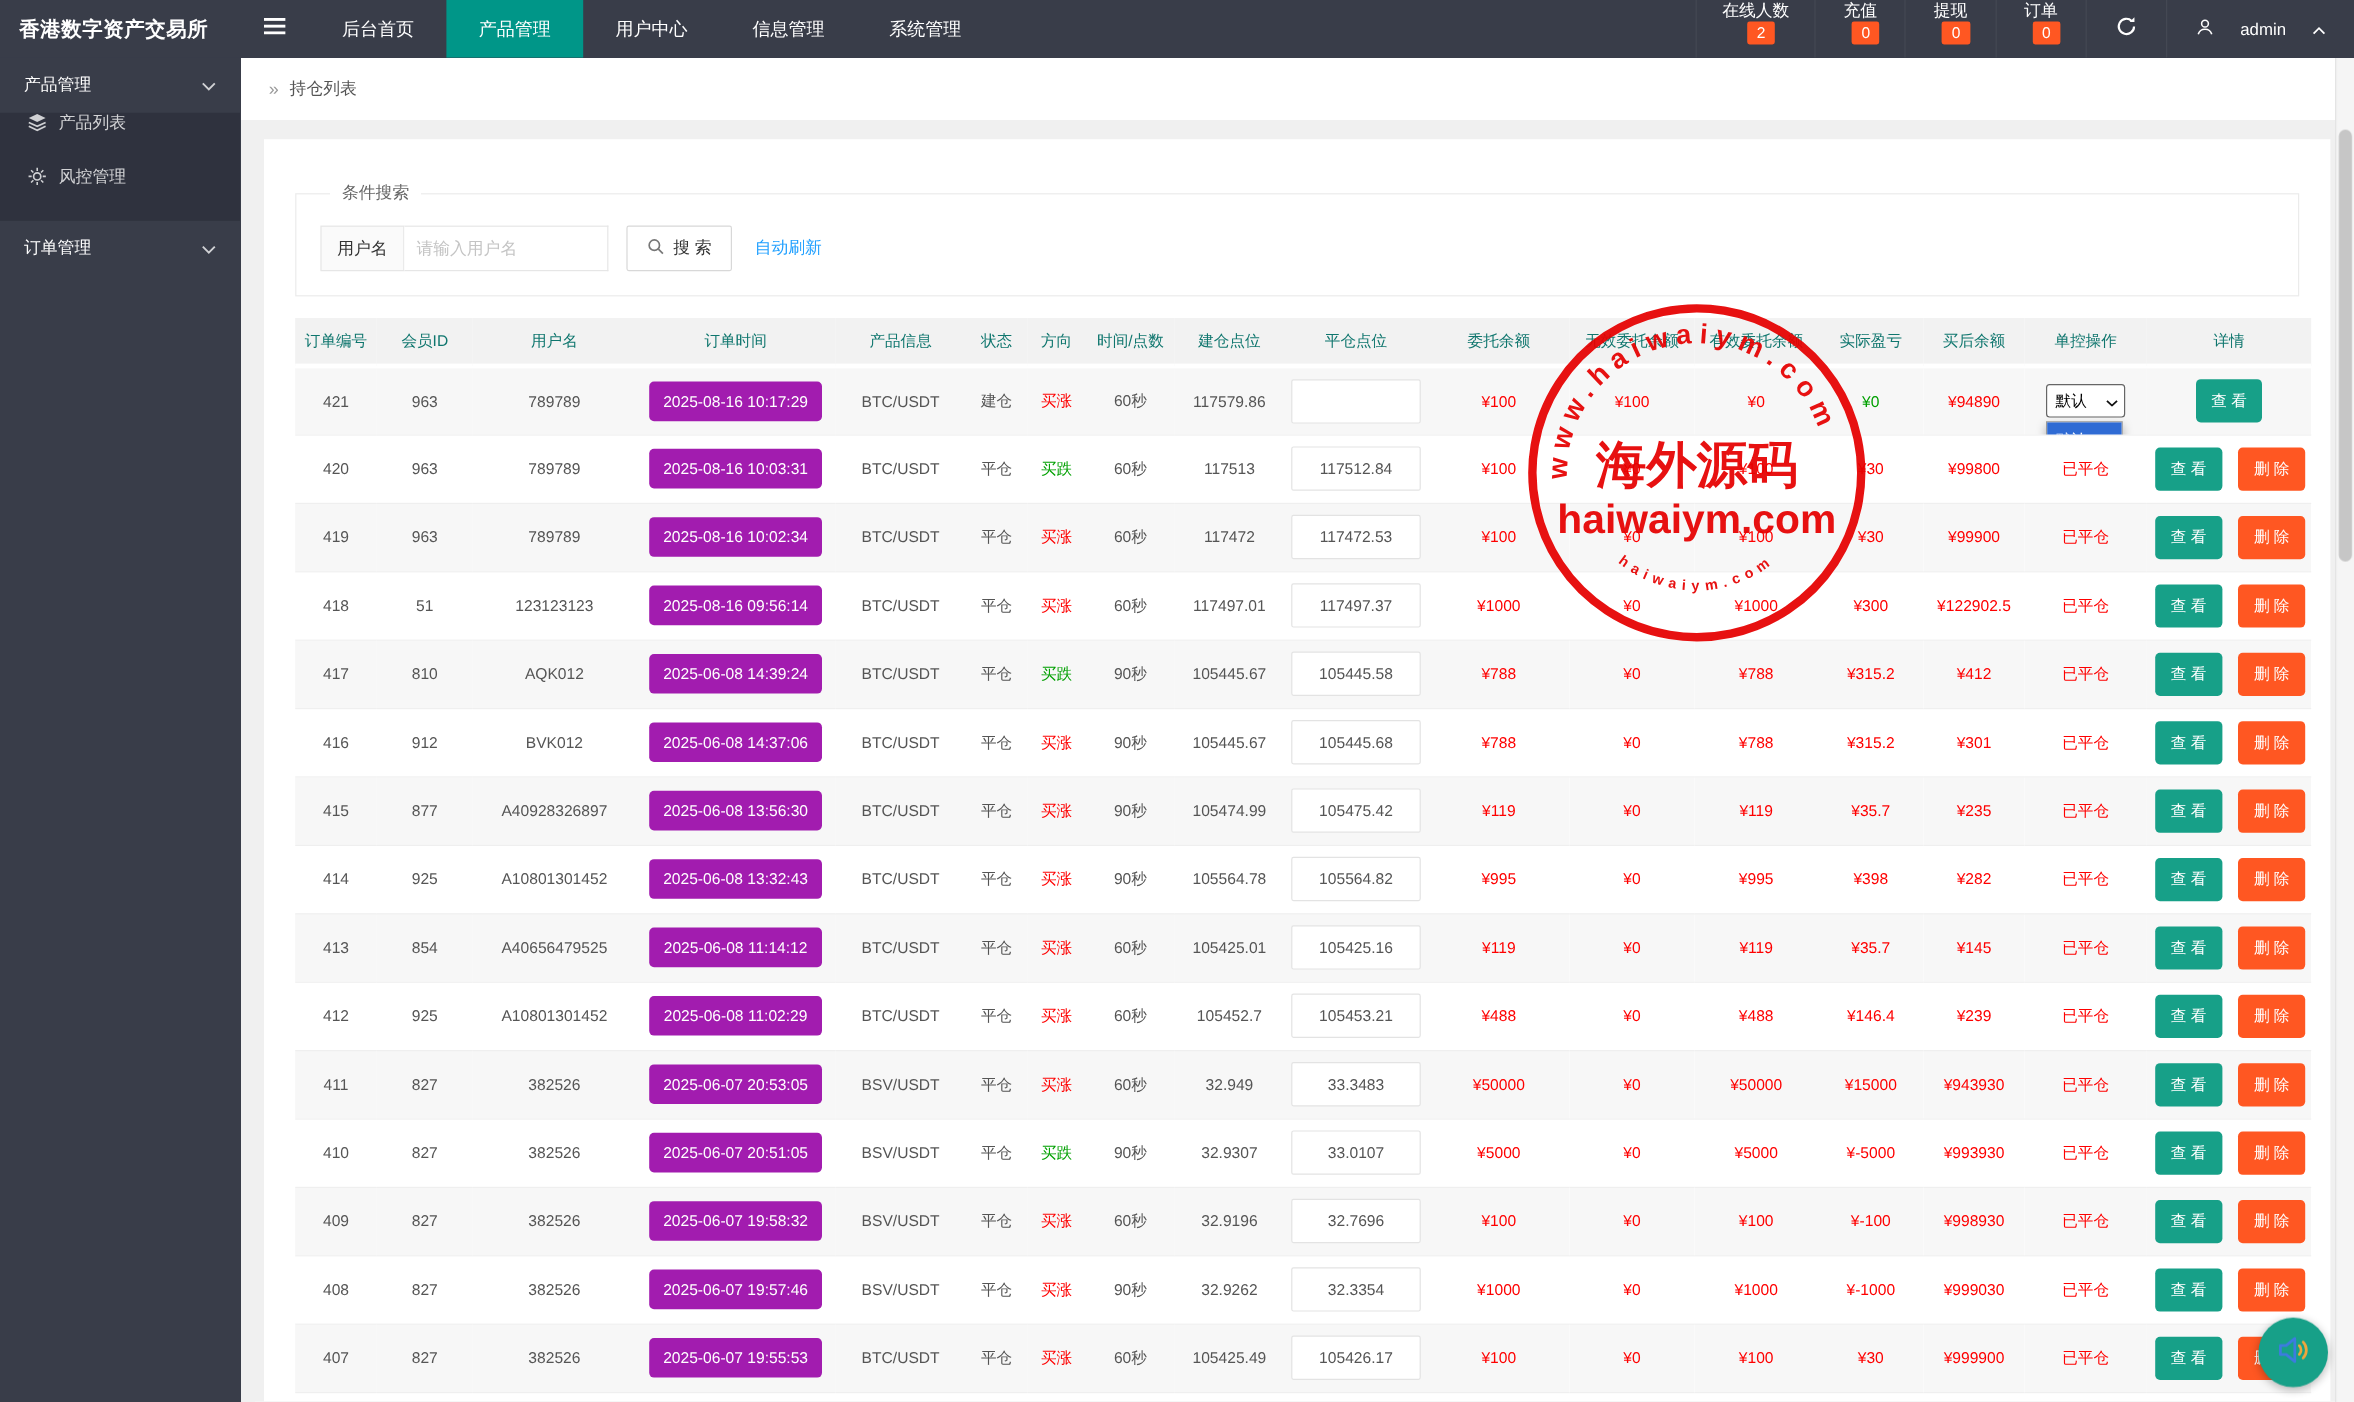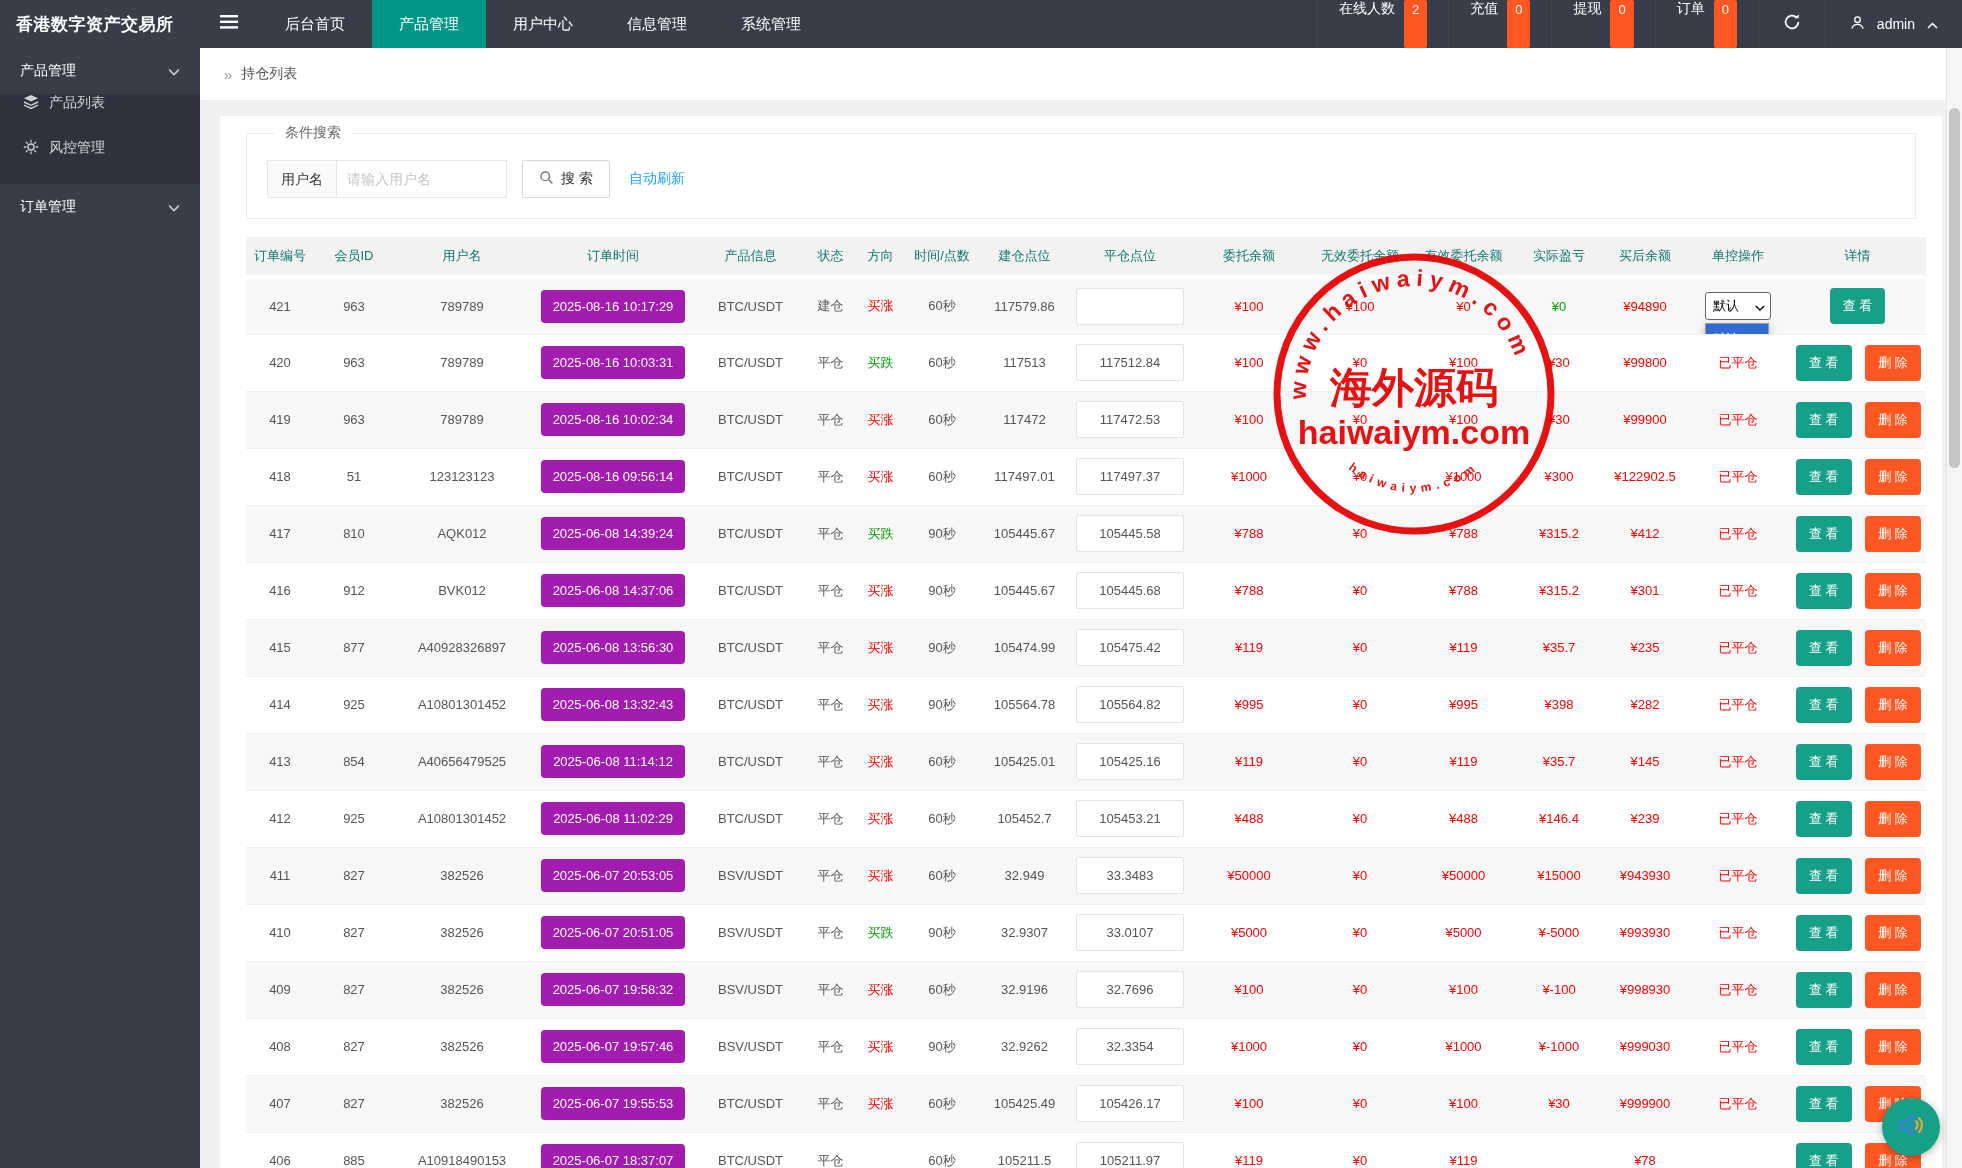--- a/index.html
+++ b/index.html
@@ -8,45 +8,45 @@
 
   
   .topbar { position:fixed; top:0; left:0; right:0; height:48px; background:#393D49;
     display:flex; align-items:stretch; z-index:100; color:#fff; }
   .logo { width:200px; display:flex; align-items:center; padding-left:16px;
     font-size:17px; font-weight:bold; letter-spacing:.5px; }
   .burger { width:58px; display:flex; align-items:center; justify-content:center; cursor:pointer; }
   .nav-item { padding:0 27px; display:flex; align-items:center; font-size:15px; cursor:pointer; }
   .nav-item.active { background:#009688; }
   .top-right { margin-left:auto; display:flex; align-items:stretch; }
-  .stat { display:flex; padding:0 21px; font-size:14px;
-    border-left:1px solid rgba(255,255,255,.06); cursor:pointer; }
+  .stat { display:flex; align-items:center; padding:0 21px; font-size:14px;
+    border-left:1px solid rgba(255,255,255,.06); cursor:pointer;flex-direction:column; }
   .badge { background:#FF5722; border-radius:2px; padding:2px 8px; margin-left:9px; font-size:13px; }
   .icon-btn { display:flex; align-items:center; padding:0 24px;
     border-left:1px solid rgba(255,255,255,.06); cursor:pointer; }
-  .admin-box { display:flex; align-items:center; gap:12px; padding:0 24px;
+  .admin-box { display:flex; align-items:center; gap:22px; padding:0 24px;
     border-left:1px solid rgba(255,255,255,.06); font-size:14px; cursor:pointer; }
 
   
   .sidebar { position:fixed; top:48px; left:0; bottom:0; width:200px; background:#393D49; z-index:90; }
   .group-title { height:46px; display:flex; align-items:center; justify-content:space-between;
     padding:0 20px; color:#fff; font-size:14px; cursor:pointer; }
   .subitems { background:#2F323E; }
   .sub-item { height:45px; display:flex; align-items:flex-start; gap:10px; padding-left:23px;
     color:rgba(255,255,255,.78); font-size:14px; cursor:pointer; }
   .sub-item.active { background:#009688; color:#fff; }
   .sub-item svg { flex:0 0 auto; }
 
   
   .main { margin-left:200px; padding-top:48px; }
   .breadcrumb { height:52px; background:#fff; display:flex; align-items:center;
     gap:9px; padding-left:24px; font-size:14px; color:#555; }
   .breadcrumb .arrow { color:#999; font-size:15px; }
   .content { padding:16px 20px 0; }
-  .panel { background:#fff; height:1052px; padding:8px 26px 0; overflow:hidden; }
+  .panel { background:#fff; height:1052px; padding:36px 26px 0; overflow:hidden; }
 
   fieldset.search { border:1px solid #ebebeb; padding:10px 20px 20px; margin:0; }
   fieldset.search legend { font-size:14px; color:#666; padding:0 10px; margin-left:8px; }
   .form-row { display:flex; align-items:center; gap:15px; margin-top:8px; }
   .igroup { display:flex; }
   .addon { border:1px solid #e6e6e6; background:#fafafa; height:38px; line-height:36px;
     padding:0 13px; font-size:14px; color:#333; white-space:nowrap; }
   .inp { border:1px solid #e6e6e6; border-left:none; height:38px; width:170px;
     padding:0 10px; font-size:14px; color:#666; outline:none; background:#fff; }
   .inp::placeholder { color:#c4c4c4; }

